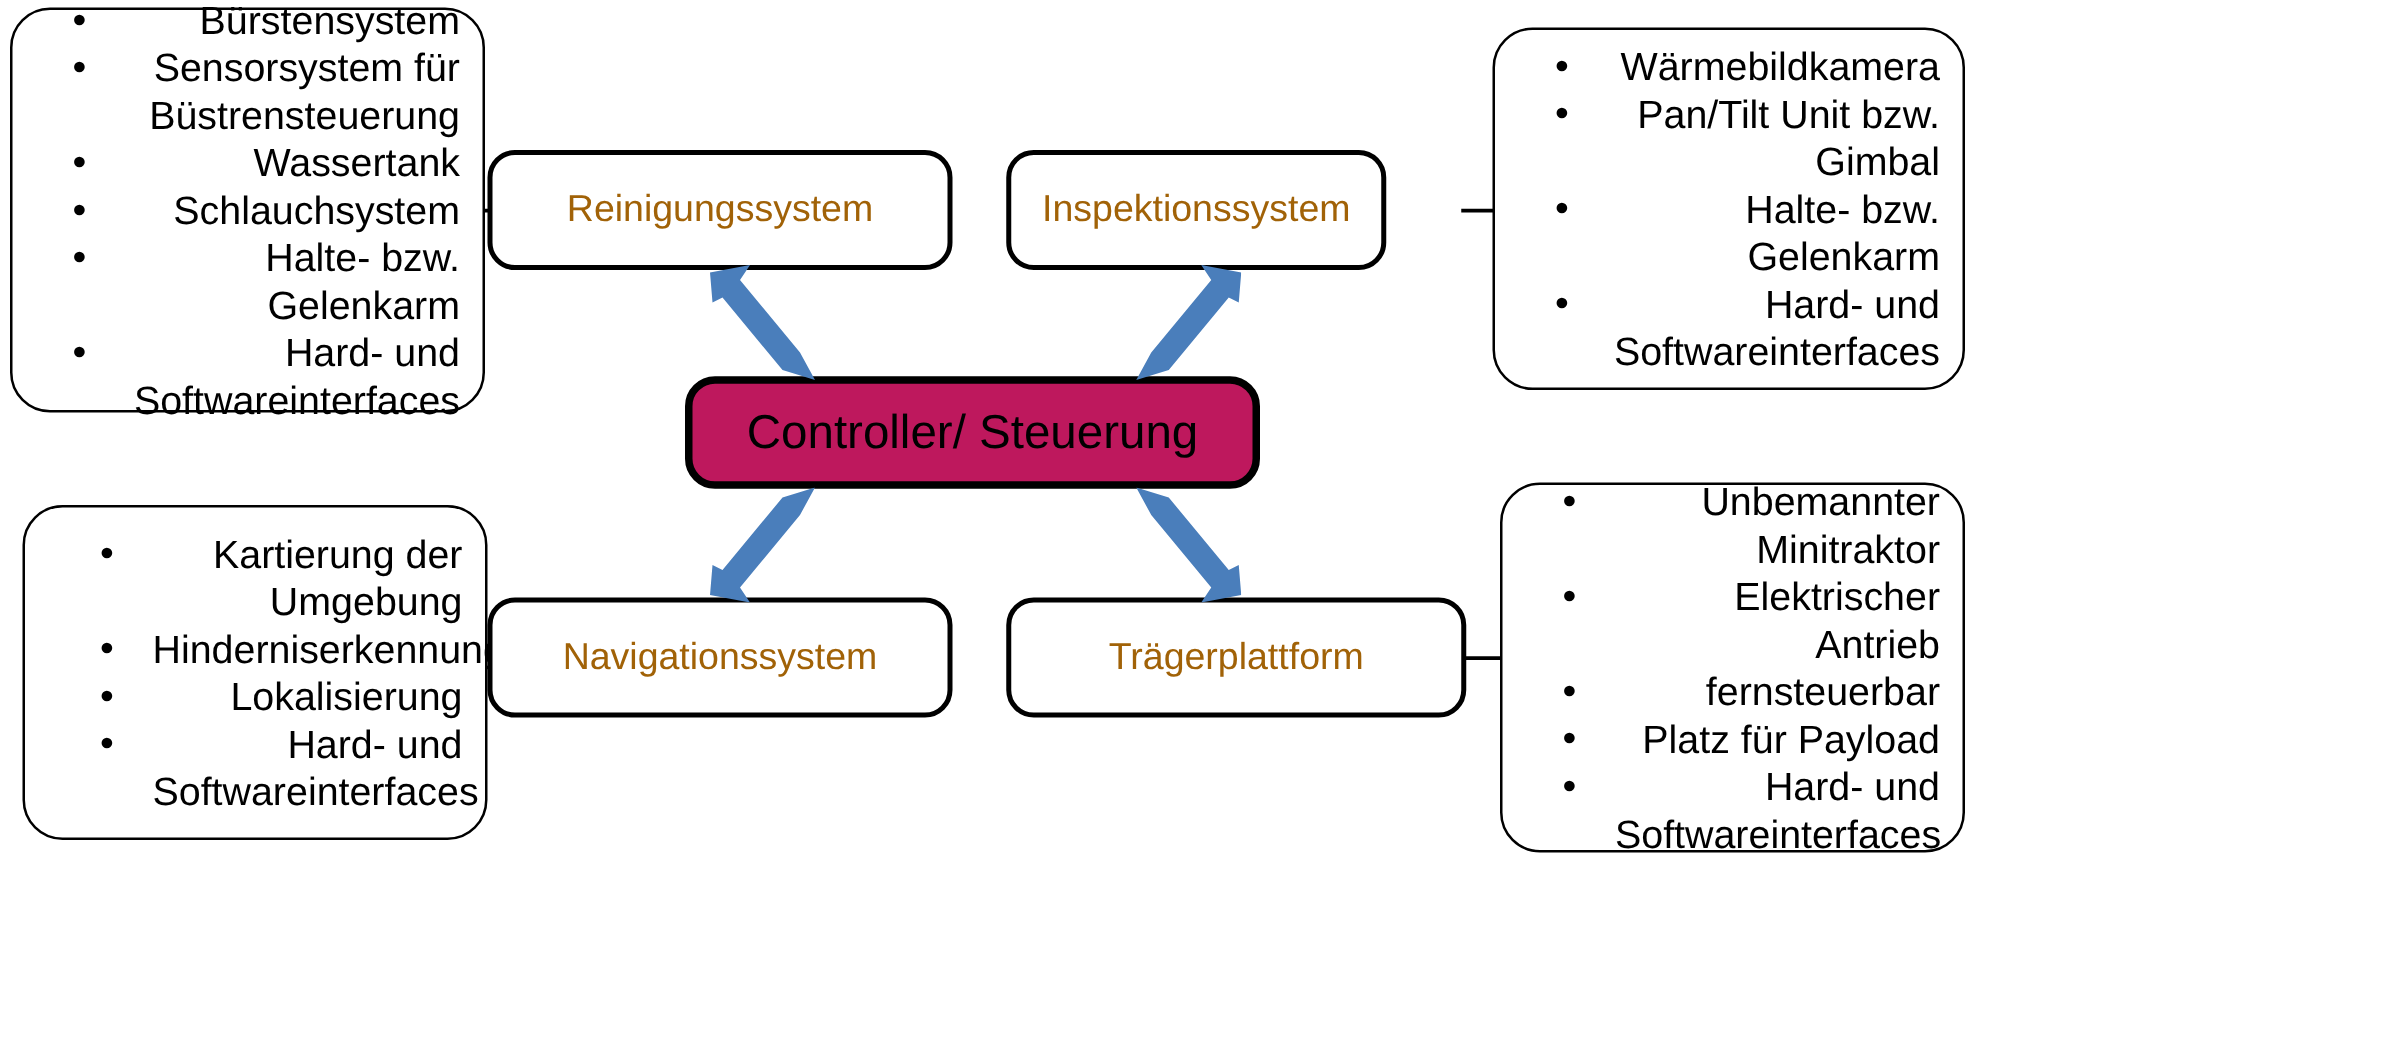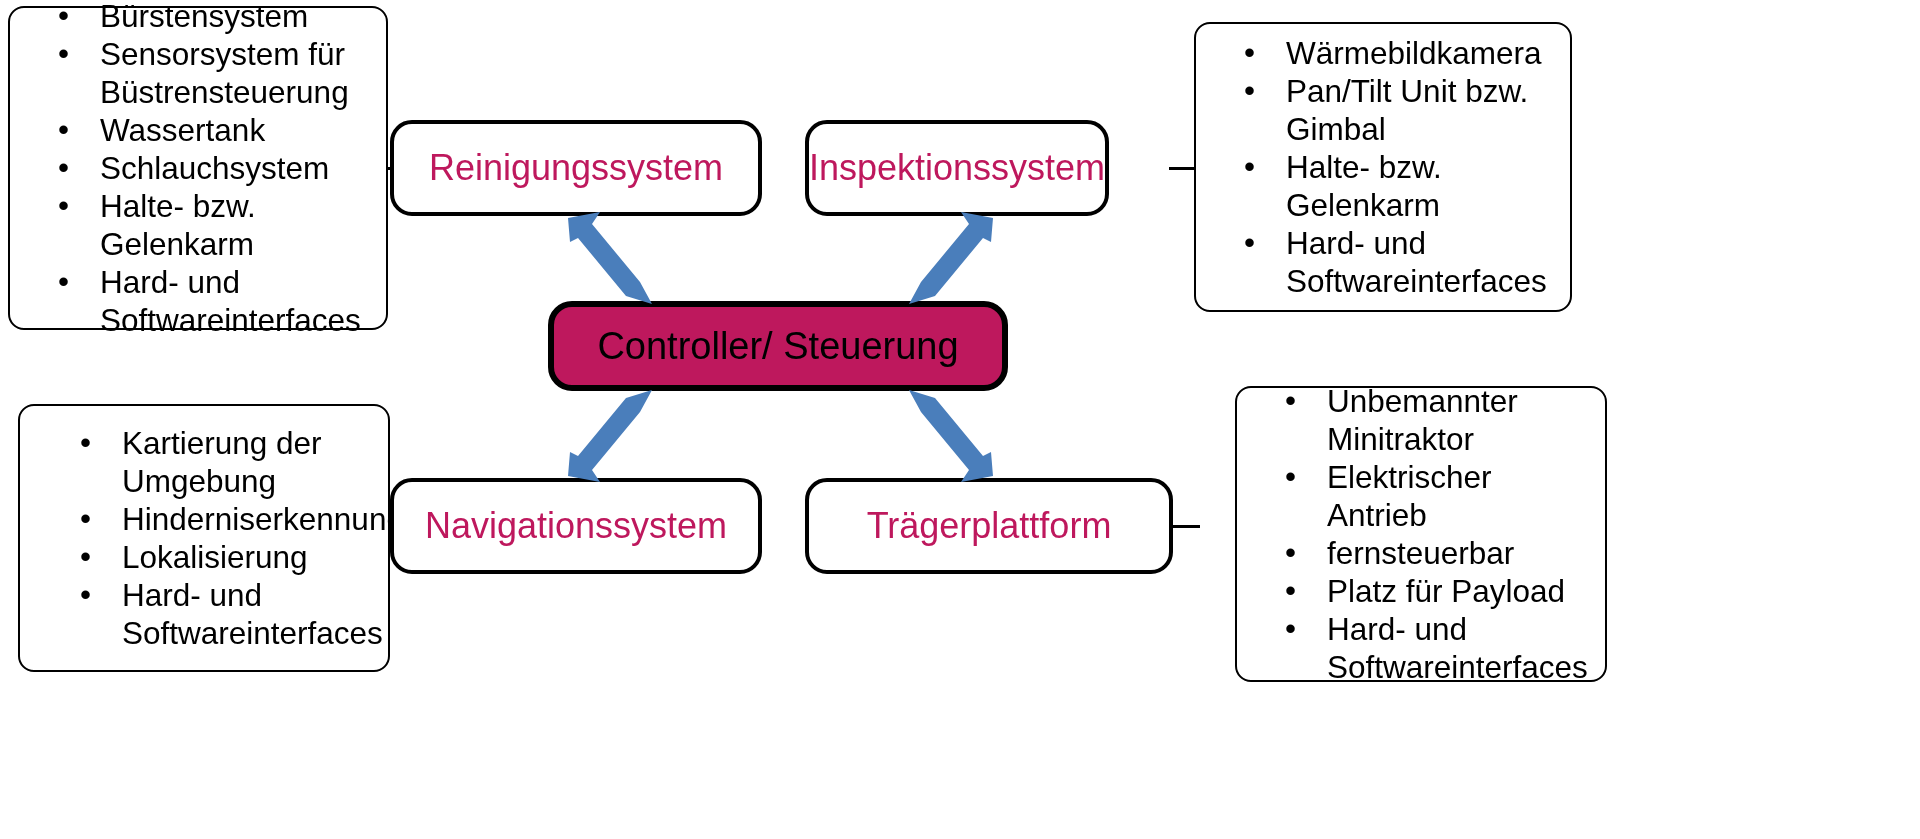--- a/index.html
+++ b/index.html
@@ -14,25 +14,26 @@
     position: relative;
     width: 1920px;
     height: 839px;
     background: #ffffff;
   }
 
   
   .panel {
     position: absolute;
     border: 2.5px solid #000000;
-    border-radius: 16px;
+    border-radius: 32px;
     background: #ffffff;
     display: flex;
     align-items: center;
     z-index: 2;
+    text-align: right;
   }
   .panel ul {
     list-style: none;
     width: 100%;
     padding: 0 18px 0 44px;
   }
   .panel li {
     position: relative;
     font-size: 31.5px;
     line-height: 38px;
@@ -46,37 +47,37 @@
     position: absolute;
     left: 4px;
     top: -1px;
     font-size: 31.5px;
     line-height: 38px;
   }
 
   .panel-tl { left: 8px;   top: 6px;   width: 380px; height: 324px; }
   .panel-tr { left: 1194px; top: 22px;  width: 378px; height: 290px; }
   .panel-bl { left: 18px;  top: 404px; width: 372px; height: 268px; padding-left: 12px; }
-  .panel-br { left: 1235px; top: 386px; width: 372px; height: 296px; }
+  .panel-br { left: 1200px; top: 386px; width: 372px; height: 296px; }
 
   
   .sysbox {
     position: absolute;
     border: 4px solid #000000;
     border-radius: 22px;
     background: #ffffff;
     display: flex;
     align-items: center;
     justify-content: center;
     z-index: 3;
   }
   .sysbox span {
-    font-size: 36px;
+    font-size: 30px;
     line-height: 44px;
-    color: #be185d;
+    color: #a16207;
     white-space: nowrap;
   }
 
   .box-clean { left: 390px;  top: 120px; width: 372px; height: 96px; }
   .box-insp  { left: 805px;  top: 120px; width: 304px; height: 96px; }
   .box-nav   { left: 390px;  top: 478px; width: 372px; height: 96px; }
   .box-plat  { left: 805px;  top: 478px; width: 368px; height: 96px; text-align: center; }
 
   
   .box-ctrl {

